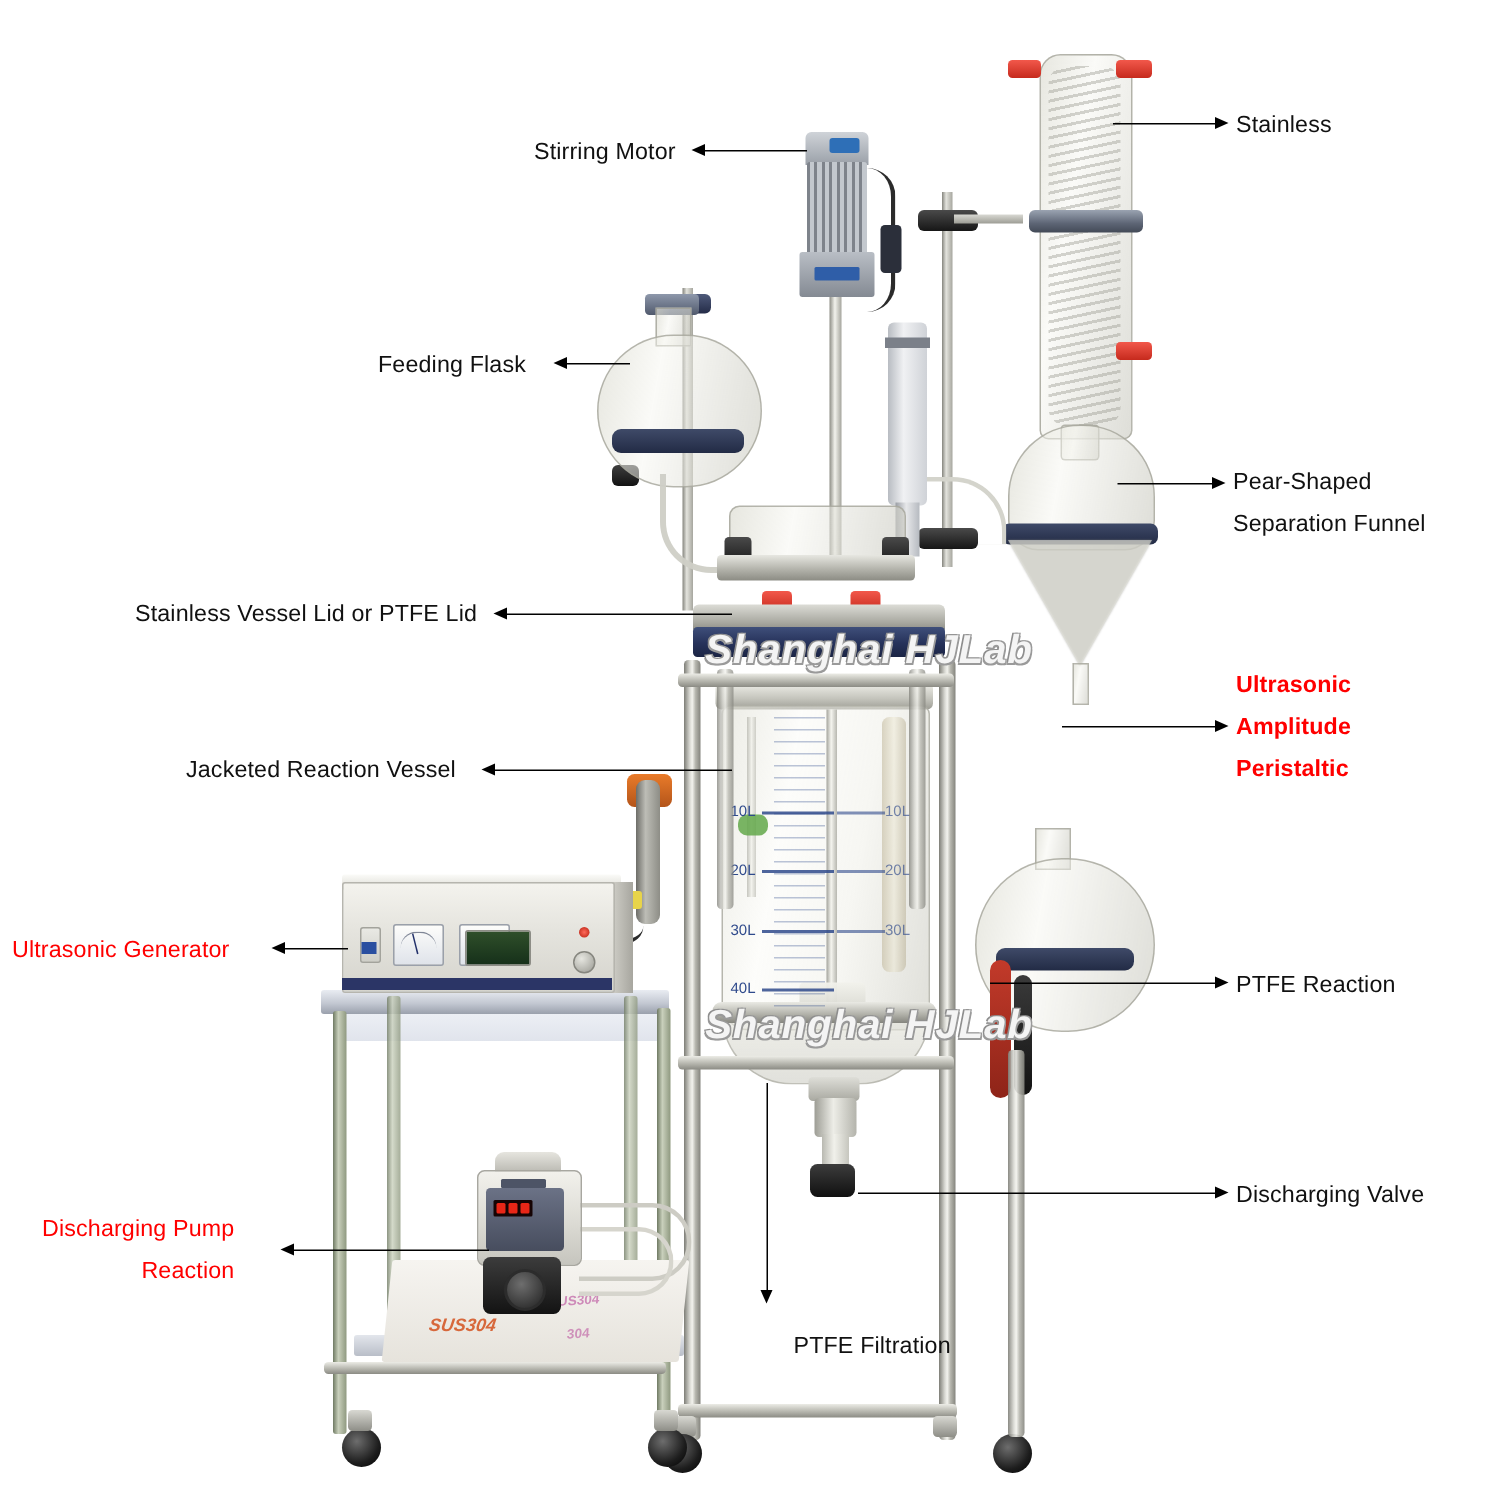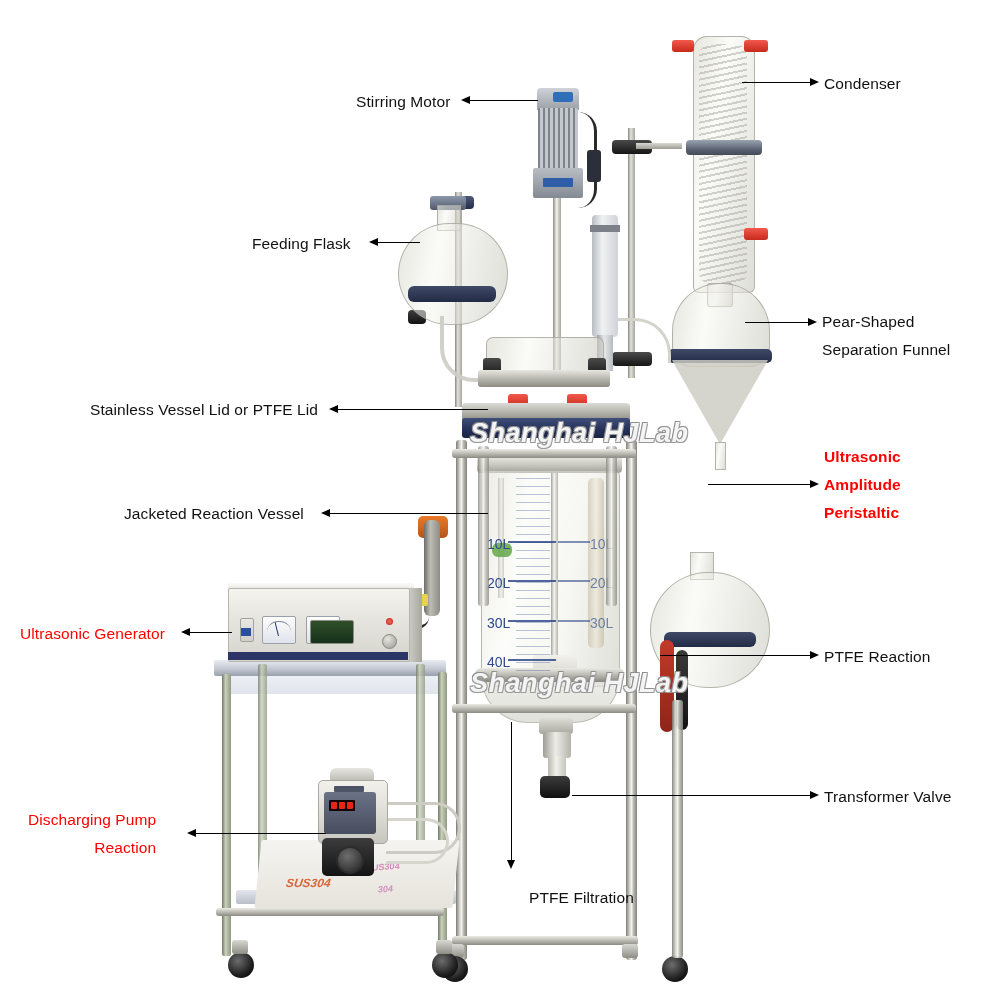--- a/index.html
+++ b/index.html
@@ -110,21 +110,21 @@
   #ves-body{left:481px;top:470px;width:137px;height:215px;border-radius:6px 6px 18px 18px;
      background:linear-gradient(100deg,rgba(226,226,216,.66),rgba(249,249,244,.42) 30%,
                 rgba(238,238,230,.50) 62%,rgba(206,206,197,.64));
      border:1.6px solid rgba(162,162,152,.7);}
   #ves-bot{left:481px;top:676px;width:137px;height:46px;border-radius:0 0 64px 64px;
      background:linear-gradient(180deg,rgba(232,232,224,.7),rgba(205,205,196,.6));
      border:1.5px solid rgba(162,162,152,.6);border-top:none;}
   #ves-ring{left:475px;top:668px;width:149px;height:14px;border-radius:6px;
      background:linear-gradient(180deg,#eaeae4,#b0b0a8 60%,#85857e);}
   .grad{position:absolute;height:2px;background:#2f4a8c;opacity:.85;}
-  .gradlbl{position:absolute;font-size:14px;color:#2f4a8c;font-family:"Liberation Sans",sans-serif;}
+  .gradlbl{position:absolute;font-size:10px;color:#2f4a8c;font-family:"Liberation Sans",sans-serif;}
   #stir-shaft{left:551px;top:473px;width:7px;height:212px;
      background:linear-gradient(90deg,#9a9a92,#f4f4ee 45%,#b0b0a8);opacity:.9;}
   #stir-paddle{left:533px;top:655px;width:44px;height:22px;border-radius:3px;
      background:linear-gradient(180deg,#f2f2ec,#d4d4cc);opacity:.95;}
   #probe{left:498px;top:478px;width:6px;height:120px;
      background:linear-gradient(90deg,#b9b9b1,#f0f0ea,#c4c4bc);opacity:.8;}
   #probe-tip{left:492px;top:543px;width:20px;height:14px;border-radius:6px;background:#63a84a;opacity:.85;}
   #baffle{left:588px;top:478px;width:16px;height:170px;border-radius:5px;
      background:linear-gradient(90deg,rgba(190,180,150,.55),rgba(235,228,200,.35),rgba(180,170,140,.5));}
 
@@ -475,48 +475,48 @@
 
     <div class="ln-v" style="left:511px;top:722px;height:140px;"></div>
     <div class="arr arr-d" style="left:507px;top:860px;"></div>
   </div>
 
   <div id="labels">
       <div class="label" style="left: 356px; top: 88px; color: rgb(17, 17, 17);">
         <span class="ln">Stirring Motor</span>
       </div>
       <div class="label" style="left: 824px; top: 70px; color: rgb(17, 17, 17);">
-        <span class="ln">Condenser</span>
+        <span class="ln">Stainless</span>
       </div>
       <div class="label" style="left: 252px; top: 230px; color: rgb(17, 17, 17);">
         <span class="ln">Feeding Flask</span>
       </div>
       <div class="label multi" style="left: 822px; top: 308px; color: rgb(17, 17, 17);">
         <span class="ln">Pear-Shaped</span>
         <span class="ln">Separation Funnel</span>
       </div>
       <div class="label" style="left: 90px; top: 396px; color: rgb(17, 17, 17);">
         <span class="ln">Stainless Vessel Lid or PTFE Lid</span>
       </div>
       <div class="label red multi" style="left: 824px; top: 443px; color: rgb(255, 0, 0); font-weight: bold;">
         <span class="ln">Ultrasonic</span>
         <span class="ln">Amplitude</span>
         <span class="ln">Peristaltic</span>
       </div>
       <div class="label" style="left: 124px; top: 500px; color: rgb(17, 17, 17);">
         <span class="ln">Jacketed Reaction Vessel</span>
       </div>
-      <div class="label red" style="left: 20px; top: 620px; color: rgb(255, 0, 0);">
+      <div class="label red" style="left: 8px; top: 620px; color: rgb(255, 0, 0);">
         <span class="ln">Ultrasonic Generator</span>
       </div>
       <div class="label" style="left: 824px; top: 643px; color: rgb(17, 17, 17);">
         <span class="ln">PTFE Reaction</span>
       </div>
       <div class="label" style="left: 824px; top: 783px; color: rgb(17, 17, 17);">
-        <span class="ln">Transformer Valve</span>
+        <span class="ln">Discharging Valve</span>
       </div>
       <div class="label red multi ralign" style="left: 28px; top: 806px; color: rgb(255, 0, 0);">
         <span class="ln">Discharging Pump</span>
         <span class="ln">Reaction</span>
       </div>
       <div class="label" style="left: 529px; top: 884px; color: rgb(17, 17, 17);">
         <span class="ln">PTFE Filtration</span>
       </div>
     </div>
 

